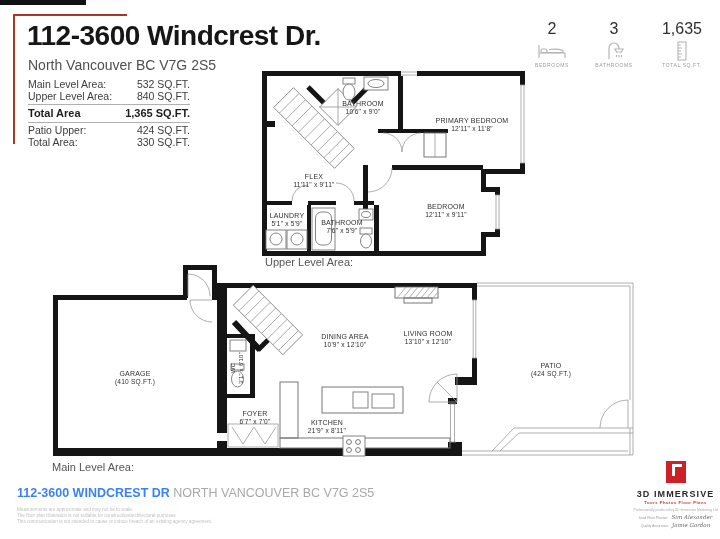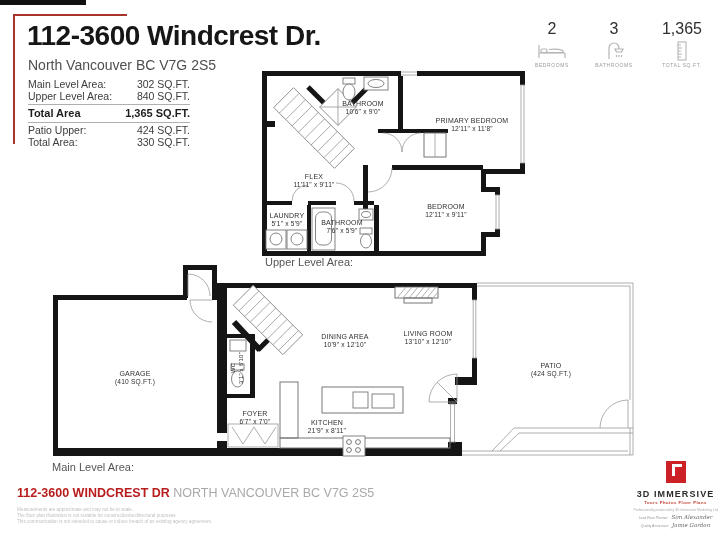--- a/index.html
+++ b/index.html
@@ -22,21 +22,21 @@
   .stat .lbl{font-size:5px;color:#9a9a9a;letter-spacing:0.6px;margin-top:1px;}
   
   .plan{position:absolute;}
   .caption{position:absolute;font-size:11px;color:#555;}
   .rl{position:absolute;transform:translate(-50%,-50%);text-align:center;font-size:7px;
       color:#2e2e2e;line-height:1.3;white-space:nowrap;letter-spacing:0.2px;}
   .rl .dims{font-size:6.6px;}
   .rl.rot{transform:translate(-50%,-50%) rotate(-90deg);}
   
   .footaddr{position:absolute;left:17px;top:486px;font-size:12.5px;white-space:nowrap;}
-  .footaddr .b{font-weight:700;color:#b91c1c;}
+  .footaddr .b{font-weight:700;color:#3b82f6;}
   .footaddr .r{color:#a9a9a9;}
   .disc{position:absolute;left:17px;top:507px;font-size:4.6px;color:#c2c2c2;line-height:5.9px;}
   .logo{position:absolute;left:628px;top:461px;width:95px;text-align:center;}
   .logo .nm{font-size:9px;font-weight:700;color:#2b2b2b;letter-spacing:1.1px;margin-top:2px;}
   .logo .tg{font-size:4.2px;font-weight:700;color:#c0392b;letter-spacing:0.5px;margin-top:1px;}
   .logo .pb{font-size:3.4px;color:#ababab;margin-top:3px;}
   .cred{display:flex;justify-content:center;gap:3px;margin-top:2px;align-items:baseline;}
   .cred .cl{font-size:3.4px;color:#9a9a9a;}
   .cred .cv{font-size:5.5px;color:#666;font-family:"DejaVu Serif",serif;font-style:italic;}
   svg .wall{fill:#151515;}
@@ -51,21 +51,21 @@
 
   <div class="topbar"></div>
   <div class="redcorner"></div>
 
   <div class="title">112-3600 Windcrest Dr.</div>
   <div class="subtitle">North Vancouver BC V7G 2S5</div>
 
   <div class="areatable">
     <div class="arow">
       <span>Main Level Area:</span>
-      <span>302 SQ.FT.</span>
+      <span>532 SQ.FT.</span>
     </div>
     <div class="arow">
       <span>Upper Level Area:</span>
       <span>840 SQ.FT.</span>
     </div>
     <div class="adiv"></div>
     <div class="arow total">
       <span>Total Area</span>
       <span>1,365 SQ.FT.</span>
     </div>
@@ -102,21 +102,21 @@
         <g stroke="#b5b5b5" stroke-width="1.2" fill="none">
           <path d="M10,18 V7 a5,5 0 0 1 10,0 v1"></path>
           <path d="M16,8 h8 l-1.5,3 h-5 z"></path>
           <path d="M17.5,14 v2 M20,14 v2 M22.5,14 v2"></path>
         </g>
       </svg>
     </div>
     <div class="lbl">BATHROOMS</div>
   </div>
   <div class="stat" style="left:644px;">
-    <div class="num">1,365</div>
+    <div class="num">1,635</div>
     <div class="icn">
       <svg width="30" height="20" viewBox="0 0 30 20">
         <g stroke="#b5b5b5" stroke-width="1.1" fill="none">
           <rect x="11" y="1" width="8" height="18"></rect>
           <path d="M11,4 h3 M11,7 h4 M11,10 h3 M11,13 h4 M11,16 h3"></path>
         </g>
       </svg>
     </div>
     <div class="lbl">TOTAL SQ.FT.</div>
   </div>

